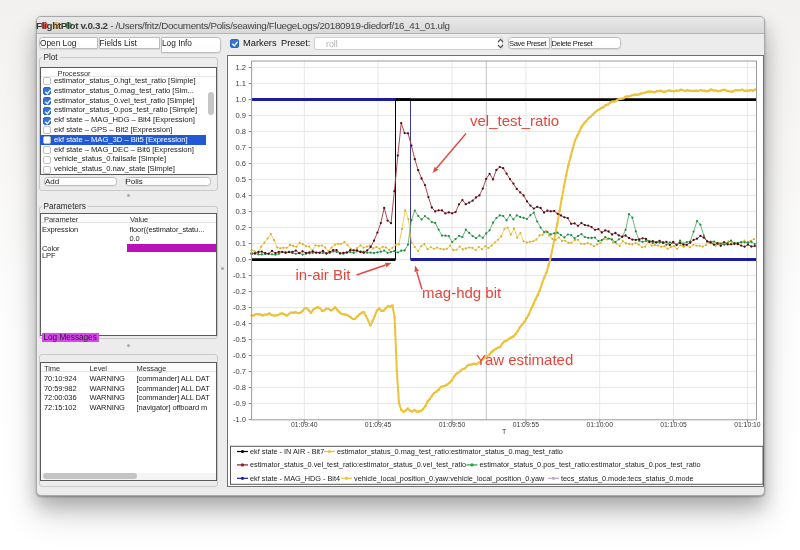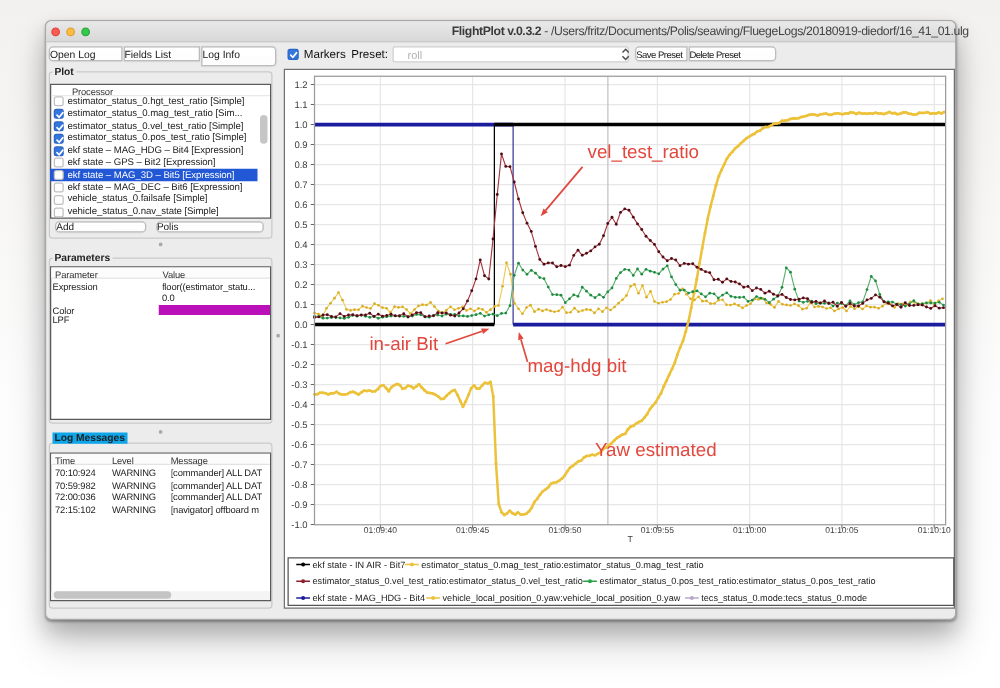--- a/index.html
+++ b/index.html
@@ -1,32 +1,32 @@
 <!DOCTYPE html>
 <html><head><meta charset="utf-8"><style>
 * { margin:0; padding:0; box-sizing:border-box; }
 html,body { width:800px; height:550px; overflow:hidden; }
 body { font-family:"Liberation Sans", sans-serif; background:linear-gradient(180deg,#f2f1ef 0%,#f7f6f5 25%,#fdfdfd 60%,#ffffff 100%); position:relative; }
 .abs { position:absolute; }
 .t7 { position:absolute; font-size:7.5px; letter-spacing:-0.1px; color:#1c1c1c; white-space:nowrap; }
 .btn { position:absolute; background:linear-gradient(180deg,#ffffff,#fdfdfd); border:1px solid #bcbcbc; border-radius:3.5px; font-size:8.3px; color:#1a1a1a; box-shadow:0 0.5px 1px rgba(0,0,0,0.08); }
-.gtitle { position:absolute; font-size:8.2px; color:#1f1f1f; background:transparent;font-weight:bold; }
+.gtitle { position:absolute; font-size:8.2px; color:#1f1f1f; background:transparent; }
 .gbox { position:absolute; border:1px solid #c9c9c9; border-radius:3px; }
 </style></head>
 <body>
 
 <div class="abs" style="left:36px;top:16px;width:728.5px;height:479.5px;background:#ececec;border-radius:5px;
  box-shadow:0 1px 2px rgba(0,0,0,0.30), 0 10px 18px rgba(0,0,0,0.22), 0 20px 32px rgba(0,0,0,0.16);
  border:1px solid #a9a9a9;"></div>
 
 <div class="abs" style="left:37px;top:17px;width:726.5px;height:16.5px;background:linear-gradient(180deg,#e9e9e9,#d8d8d8);border-radius:4.5px 4.5px 0 0;border-bottom:1px solid #b4b4b4"></div>
 <div class="abs" style="left:40.5px;top:22px;width:7px;height:7px;border-radius:50%;background:#fc5a54;border:0.5px solid #e14640"></div>
 <div class="abs" style="left:52.5px;top:22px;width:7px;height:7px;border-radius:50%;background:#fdbd40;border:0.5px solid #e0a033"></div>
 <div class="abs" style="left:64.5px;top:22px;width:7px;height:7px;border-radius:50%;background:#35c84a;border:0.5px solid #2caa3c"></div>
-<div class="abs" style="left:36px;top:19.5px;width:739px;text-align:right;font-size:9.8px;color:#434343;letter-spacing:-0.3px"><span style="font-weight:bold;color:#3b3b3b">FlightPlot v.0.3.2</span> - /Users/fritz/Documents/Polis/seawing/FluegeLogs/20180919-diedorf/16_41_01.ulg</div>
+<div class="abs" style="left:36px;top:19.5px;width:739px;text-align:left;font-size:9.8px;color:#434343;letter-spacing:-0.3px"><span style="font-weight:bold;color:#3b3b3b">FlightPlot v.0.3.2</span> - /Users/fritz/Documents/Polis/seawing/FluegeLogs/20180919-diedorf/16_41_01.ulg</div>
 
 <div class="btn" style="left:39px;top:37px;width:58.5px;height:12px;line-height:11px;border-radius:3.5px 0 0 3.5px">Open Log</div>
 <div class="btn" style="left:98.5px;top:37px;width:61.5px;height:12px;line-height:11px;border-radius:0">Fields List</div>
 <div class="btn" style="left:161px;top:37px;width:60px;height:16px;line-height:11px;border-radius:0 3.5px 3.5px 0">Log Info</div>
 <div style="position:absolute;left:229.5px;top:38.5px;width:9px;height:9px;background:#3576dd;border:1px solid #2a65c4;border-radius:2px"></div>
 <svg style="position:absolute;left:229.5px;top:38.5px" width="10" height="10" viewBox="0 0 10 10">
     <path d="M2.6 5.1 L4.3 6.8 L7.3 3.1" stroke="#fff" stroke-width="1.3" fill="none" stroke-linecap="round"></path>
   </svg>
 <div class="abs" style="left:243px;top:38px;font-size:9.3px;color:#111">Markers</div>
 <div class="abs" style="left:281px;top:38px;font-size:9.3px;color:#111">Preset:</div>
@@ -92,21 +92,21 @@
 <div class="t7" style="left:42px;top:224.6px">Expression</div>
 <div class="t7" style="left:129.5px;top:224.6px;width:86px;overflow:hidden">floor((estimator_statu...</div>
 <div class="t7" style="left:42px;top:251px">LPF</div>
 <div class="t7" style="left:129.5px;top:234.2px">0.0</div>
 <div class="t7" style="left:42px;top:243.8px">Color</div>
 <div class="abs" style="left:127px;top:243.6px;width:89px;height:8.4px;background:#ba10ba"></div>
 <div class="abs" style="left:127px;top:344px;width:3px;height:3px;border-radius:50%;background:#a9a9a9"></div>
 <div class="abs" style="left:220.5px;top:267px;width:3px;height:3px;border-radius:50%;background:#a9a9a9"></div>
 
 <div class="gbox" style="left:39px;top:354px;width:178.5px;height:133px"></div>
-<div class="gtitle" style="left:41.5px;top:346px;background:#0ea5e9;padding:0 2px">Log Messages</div>
+<div class="gtitle" style="left:41.5px;top:333px;background:#d946ef;padding:0 2px">Log Messages</div>
 <div class="abs" style="left:40px;top:361.5px;width:177px;height:119.5px;background:#fff;border:1px solid #5a5a5a"></div>
 <div class="abs" style="left:41px;top:362.5px;width:175px;height:9.8px;background:#fcfcfc;border-bottom:1px solid #e3e3e3"></div>
 <div class="t7" style="left:44px;top:363.8px;color:#333">Time</div>
 <div class="t7" style="left:89.5px;top:363.8px;color:#333">Level</div>
 <div class="t7" style="left:136.5px;top:363.8px;color:#333">Message</div>
 <div class="t7" style="left:44px;top:373.8px">70:10:924</div>
 <div class="t7" style="left:89.5px;top:373.8px">WARNING</div>
 <div class="t7" style="left:136.5px;top:373.8px;width:80px;white-space:nowrap;overflow:hidden">[commander] ALL DAT</div>
 <div class="t7" style="left:44px;top:383.5px">70:59:982</div>
 <div class="t7" style="left:89.5px;top:383.5px">WARNING</div>

